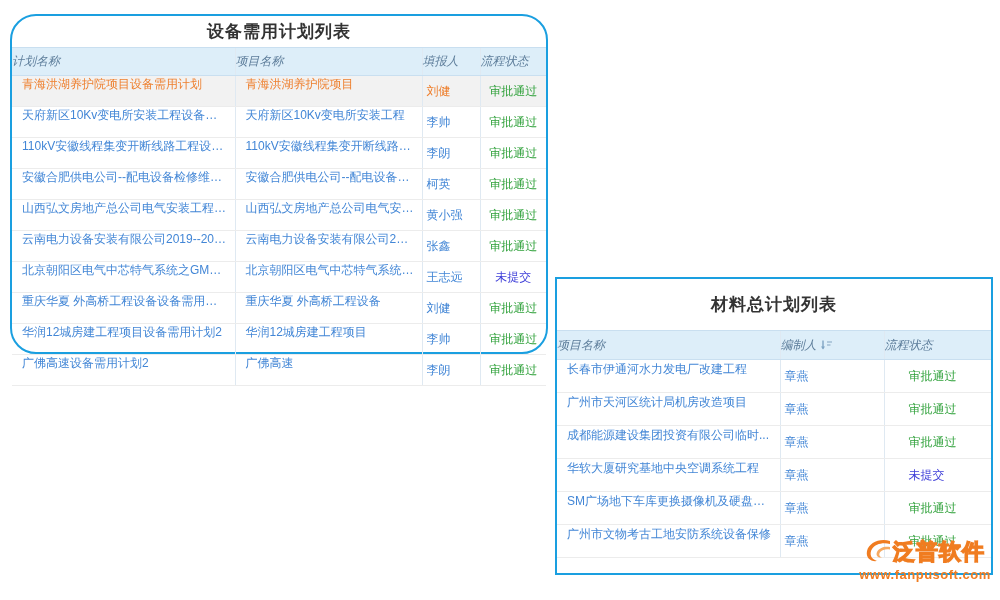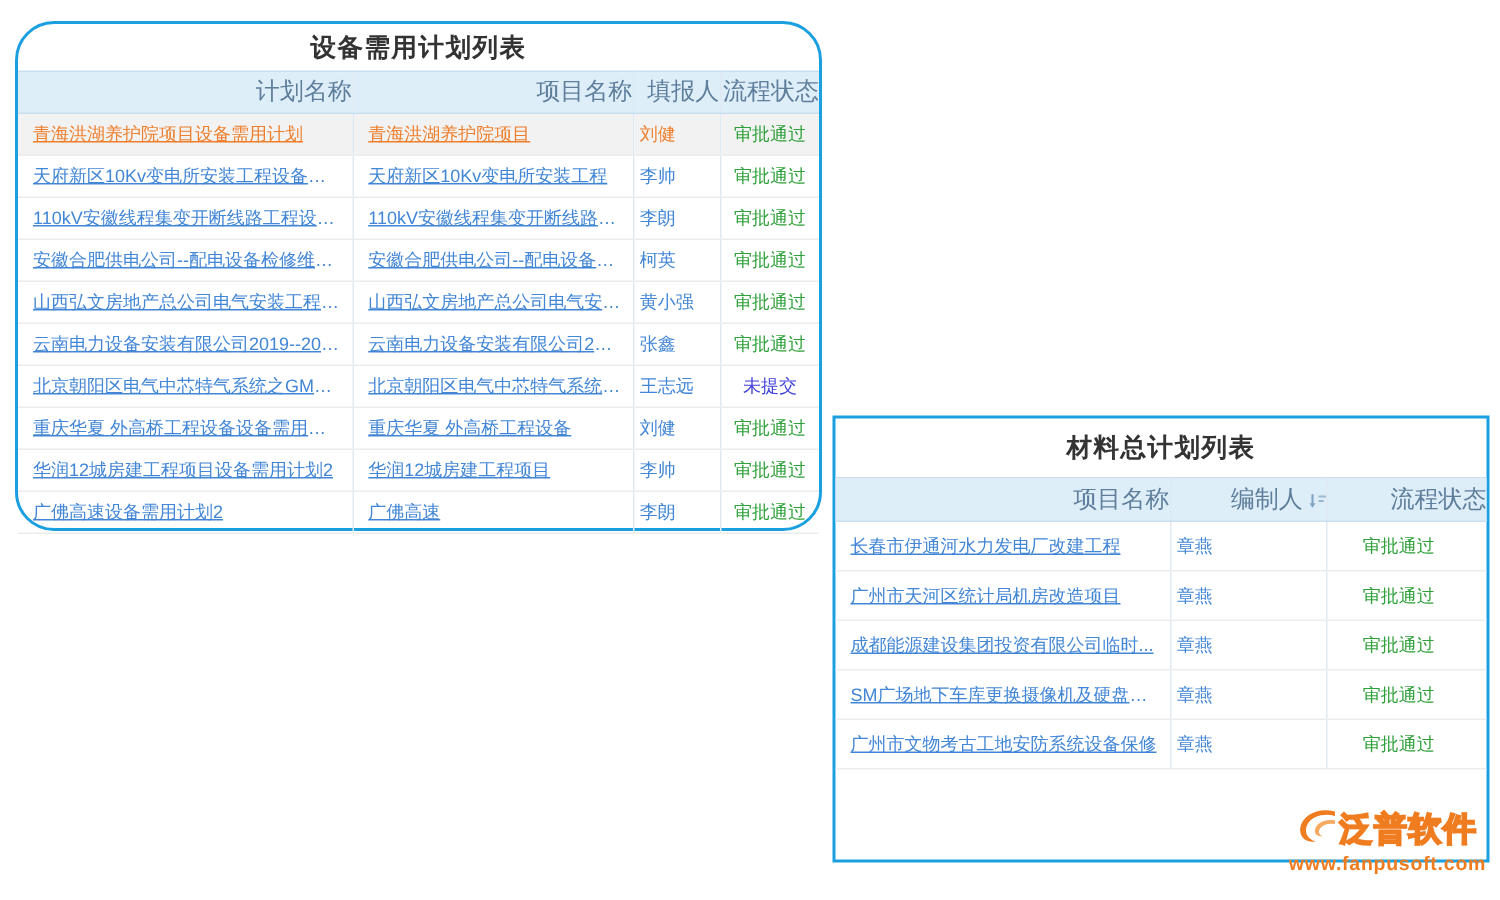--- a/index.html
+++ b/index.html
@@ -14,46 +14,47 @@
   }
   #card-equipment { left:10px; top:14px; width:538px; height:340px;border-radius:26px; }
   #card-material  { left:555px; top:277px; width:438px; height:298px; }
 
   .card-title {
     display:flex; align-items:center; justify-content:center;
     font-size:17px; font-weight:bold; color:var(--title_text,#333);
     letter-spacing:1px;
   }
   #card-equipment .card-title { height:31px; }
-  #card-material  .card-title { height:39px; }
+  #card-material  .card-title { height:51px; }
 
   table { border-collapse:collapse; table-layout:fixed; width:100%; }
 
   thead th {
     background:var(--header_bg,#ddeef9);
     color:var(--header_text,#5e7e9b);
-    font-size:16px; font-weight:normal; text-align:right;
+    font-size:12px; font-weight:normal; text-align:left;
     border-top:1px solid var(--header_border,#c9dff0);
     border-bottom:1px solid var(--header_border,#c9dff0);
+    font-style:italic;
   }
   #card-equipment thead th { height:28px; }
   #card-material  thead th { height:29px; }
 
   td {
     font-size:12px; color:var(--link_blue,#4286d6);
     border-bottom:1px solid var(--row_divider,#ececec);
     overflow:hidden; white-space:nowrap; text-overflow:ellipsis;
   }
   td + td, th + th { border-left:1px solid var(--col_divider,#dfe9f2); }
 
   #card-equipment td { height:28px; }
   #card-material  td { height:33px; }
 
   
-  td.c-name   { text-align:left; padding:0 8px 0 10px;text-decoration:underline; }
+  td.c-name   { text-align:left; padding:0 8px 13px 10px; }
   td.c-person { text-align:left; padding:0 4px; }
   #card-equipment td.c-status { text-align:center; padding:0 4px; }
   #card-material  td.c-status { text-align:left; padding:0 4px 0 24px; }
 
   
   tr.hl td { background:var(--highlight_bg,#f2f2f2); }
   tr.hl td.c-name, tr.hl td.c-person { color:var(--orange,#ee7f2d); }
 
   td.approved    { color:var(--green,#2fa13a); }
   td.unsubmitted { color:var(--violet,#4141d9); }
@@ -197,20 +198,25 @@
       <td class="c-name">广州市天河区统计局机房改造项目</td>
       <td class="c-person">章燕</td>
       <td class="c-status approved">审批通过</td>
     </tr>
           <tr>
       <td class="c-name">成都能源建设集团投资有限公司临时...</td>
       <td class="c-person">章燕</td>
       <td class="c-status approved">审批通过</td>
     </tr>
           <tr>
+      <td class="c-name">华软大厦研究基地中央空调系统工程</td>
+      <td class="c-person">章燕</td>
+      <td class="c-status unsubmitted">未提交</td>
+    </tr>
+          <tr>
       <td class="c-name">SM广场地下车库更换摄像机及硬盘项目</td>
       <td class="c-person">章燕</td>
       <td class="c-status approved">审批通过</td>
     </tr>
           <tr>
       <td class="c-name">广州市文物考古工地安防系统设备保修</td>
       <td class="c-person">章燕</td>
       <td class="c-status approved">审批通过</td>
     </tr>
         </tbody>

